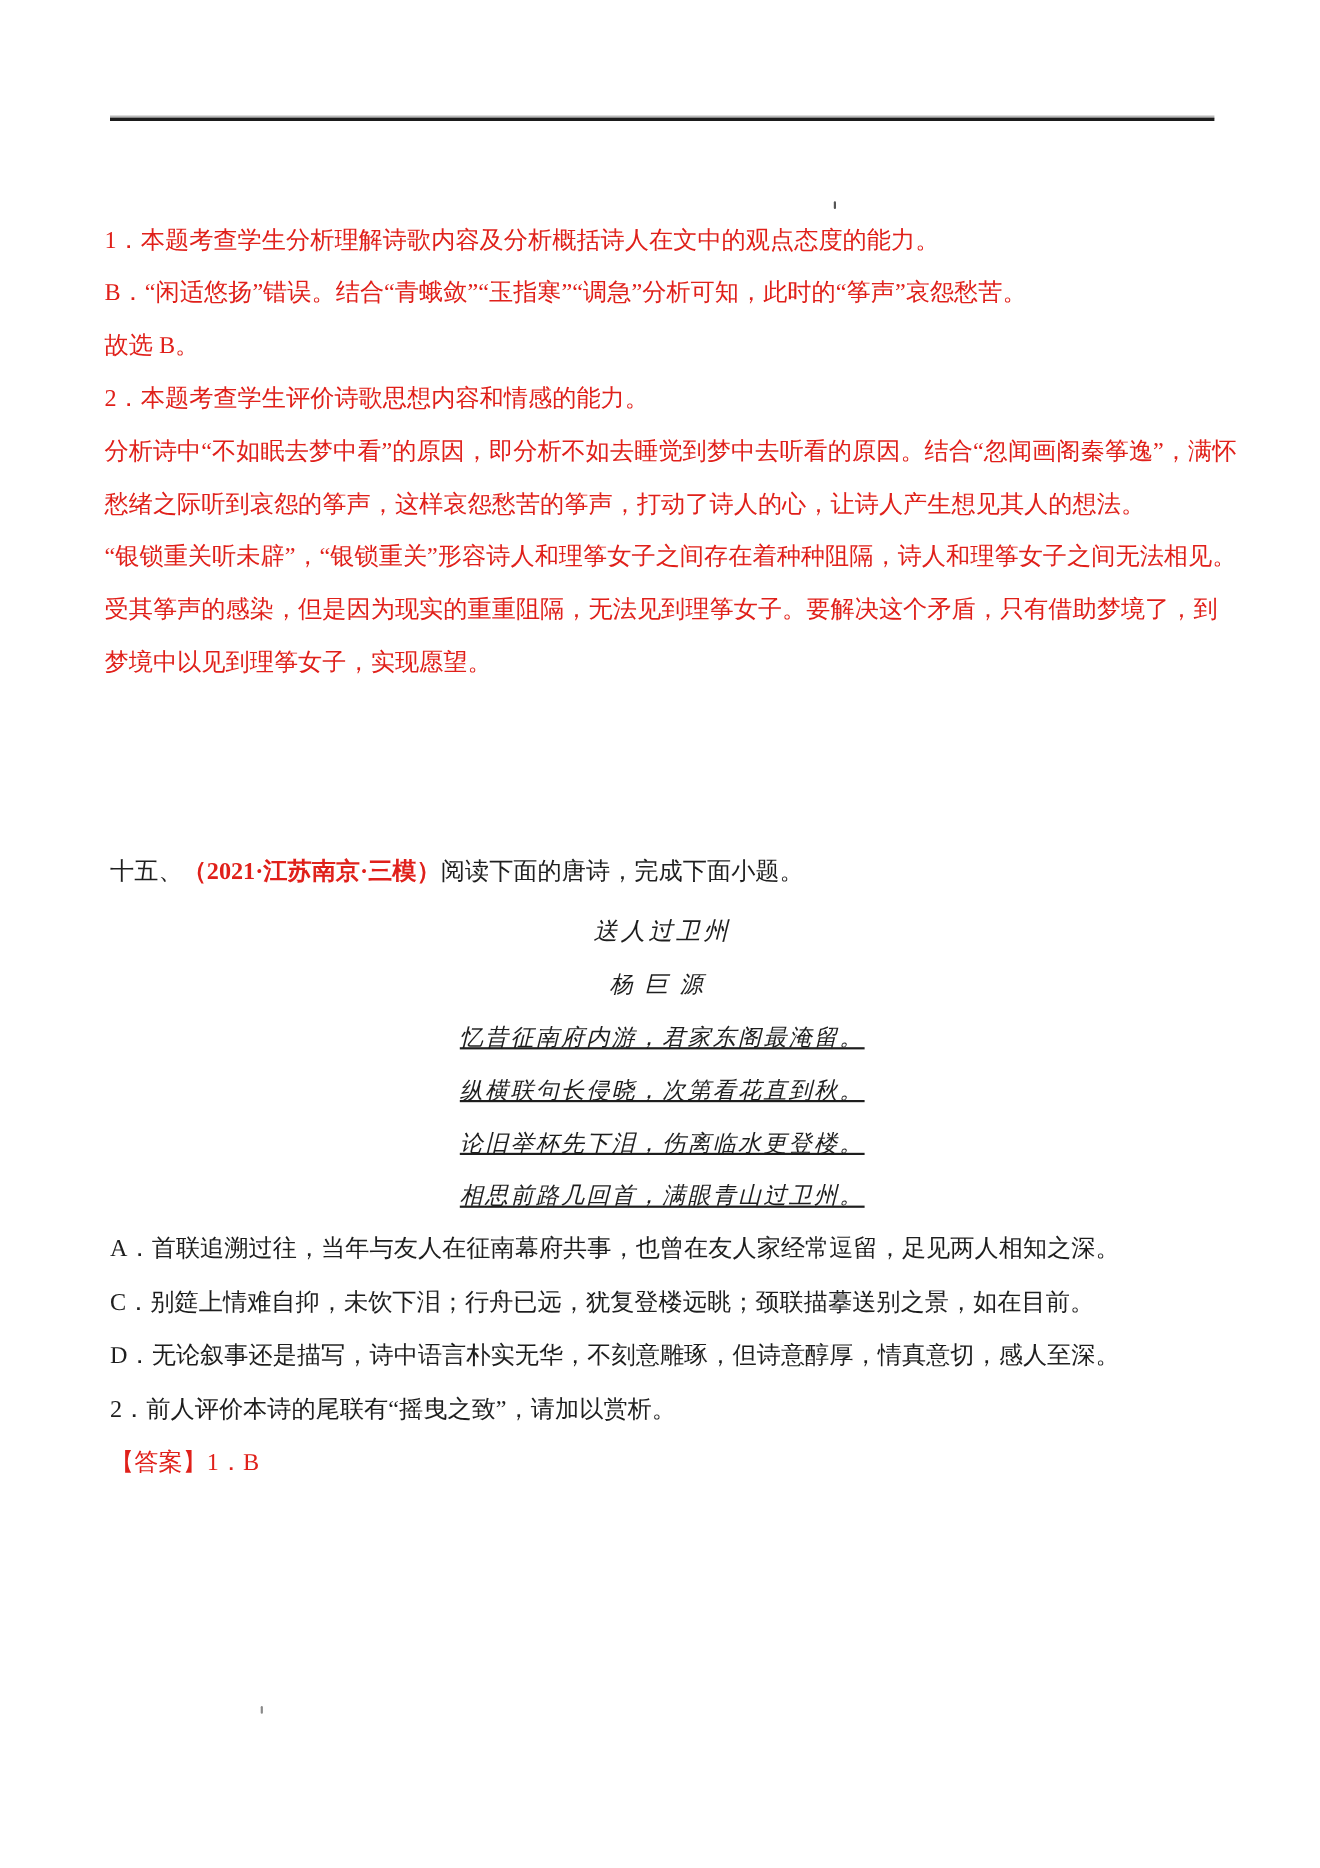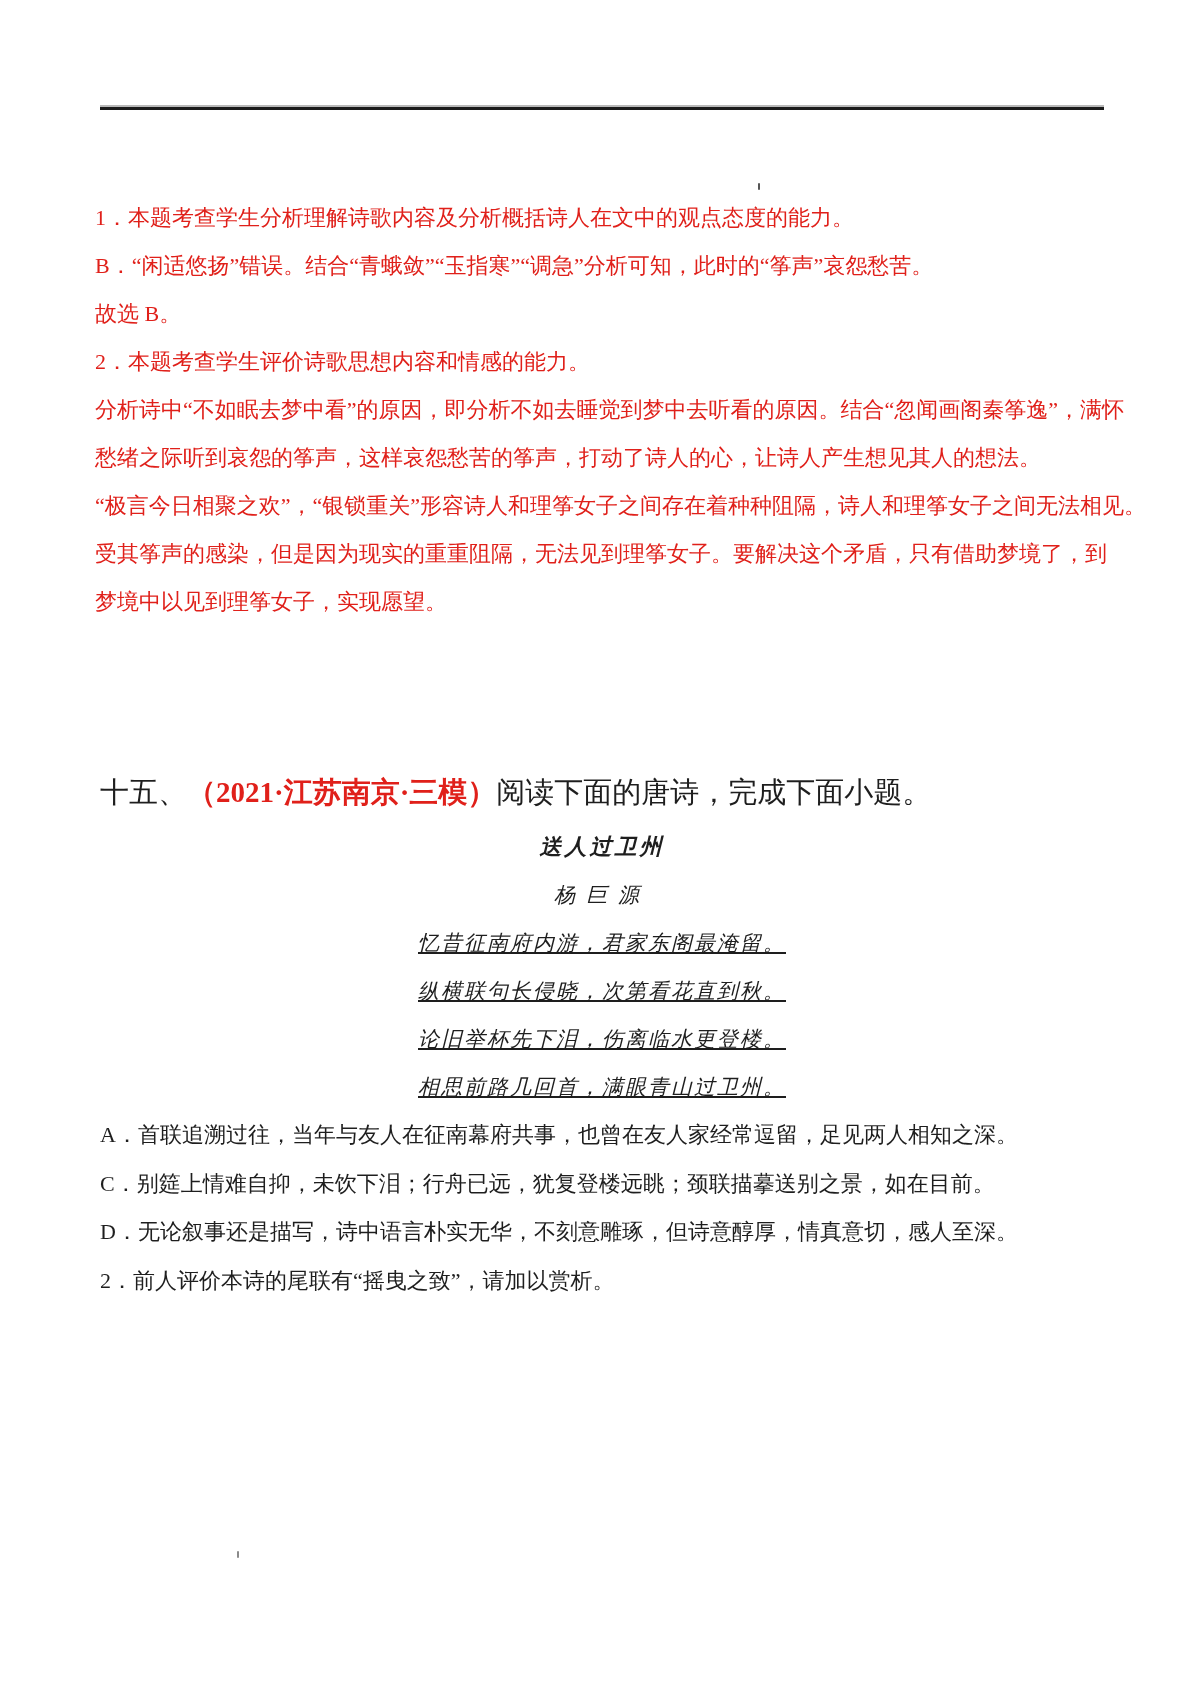--- a/index.html
+++ b/index.html
@@ -31,36 +31,36 @@
     width: 1010px;
     font-size: 22px;
     line-height: 48px;
     white-space: nowrap;
   }
   .section-heading {
     position: absolute;
     left: 100px;
     top: 768px;
     width: 1010px;
-    font-size: 29px;
+    font-size: 22px;
     line-height: 48px;
     white-space: nowrap;
   }
   .poem {
     position: absolute;
     left: 100px;
     top: 823px;
     width: 1004px;
     text-align: center;
     line-height: 48px;
     font-style: italic;
   }
   .poem-title {
     font-size: 22px;
-    font-weight: bold;
+    font-weight: normal;
     letter-spacing: 3px;
   }
   .poem-author {
     font-size: 21px;
     letter-spacing: 11px;
   }
   .poem-line {
     font-size: 21px;
     letter-spacing: 2px;
     text-decoration: underline;
@@ -92,21 +92,21 @@
   <div class="scan-artifact artifact-1"></div>
   <div class="scan-artifact artifact-2"></div>
 
   <section class="answer-block red">
     <div>1．本题考查学生分析理解诗歌内容及分析概括诗人在文中的观点态度的能力。</div>
     <div>B．“闲适悠扬”错误。结合“青蛾敛”“玉指寒”“调急”分析可知，此时的“筝声”哀怨愁苦。</div>
     <div>故选 B。</div>
     <div>2．本题考查学生评价诗歌思想内容和情感的能力。</div>
     <div>分析诗中“不如眠去梦中看”的原因，即分析不如去睡觉到梦中去听看的原因。结合“忽闻画阁秦筝逸”，满怀</div>
     <div>愁绪之际听到哀怨的筝声，这样哀怨愁苦的筝声，打动了诗人的心，让诗人产生想见其人的想法。</div>
-    <div>“极言今日相聚之欢”，“银锁重关”形容诗人和理筝女子之间存在着种种阻隔，诗人和理筝女子之间无法相见。</div>
+    <div>“银锁重关听未辟”，“银锁重关”形容诗人和理筝女子之间存在着种种阻隔，诗人和理筝女子之间无法相见。</div>
     <div>受其筝声的感染，但是因为现实的重重阻隔，无法见到理筝女子。要解决这个矛盾，只有借助梦境了，到</div>
     <div>梦境中以见到理筝女子，实现愿望。</div>
   </section>
 
   <div class="section-heading">
     <span>十五、</span><span class="red bold">（2021·江苏南京·三模）</span><span>阅读下面的唐诗，完成下面小题。</span>
   </div>
 
   <div class="poem">
     <div class="poem-title">送人过卫州</div>
@@ -115,15 +115,18 @@
     <div class="poem-line">纵横联句长侵晓，次第看花直到秋。</div>
     <div class="poem-line">论旧举杯先下泪，伤离临水更登楼。</div>
     <div class="poem-line">相思前路几回首，满眼青山过卫州。</div>
   </div>
 
   <div class="questions">
     <div>A．首联追溯过往，当年与友人在征南幕府共事，也曾在友人家经常逗留，足见两人相知之深。</div>
     <div>C．别筵上情难自抑，未饮下泪；行舟已远，犹复登楼远眺；颈联描摹送别之景，如在目前。</div>
     <div>D．无论叙事还是描写，诗中语言朴实无华，不刻意雕琢，但诗意醇厚，情真意切，感人至深。</div>
     <div>2．前人评价本诗的尾联有“摇曳之致”，请加以赏析。</div>
+    <div class="red">
+      <span>【答案】</span><span>1．B</span>
+    </div>
   </div>
 
 </div>
 
 </body></html>

